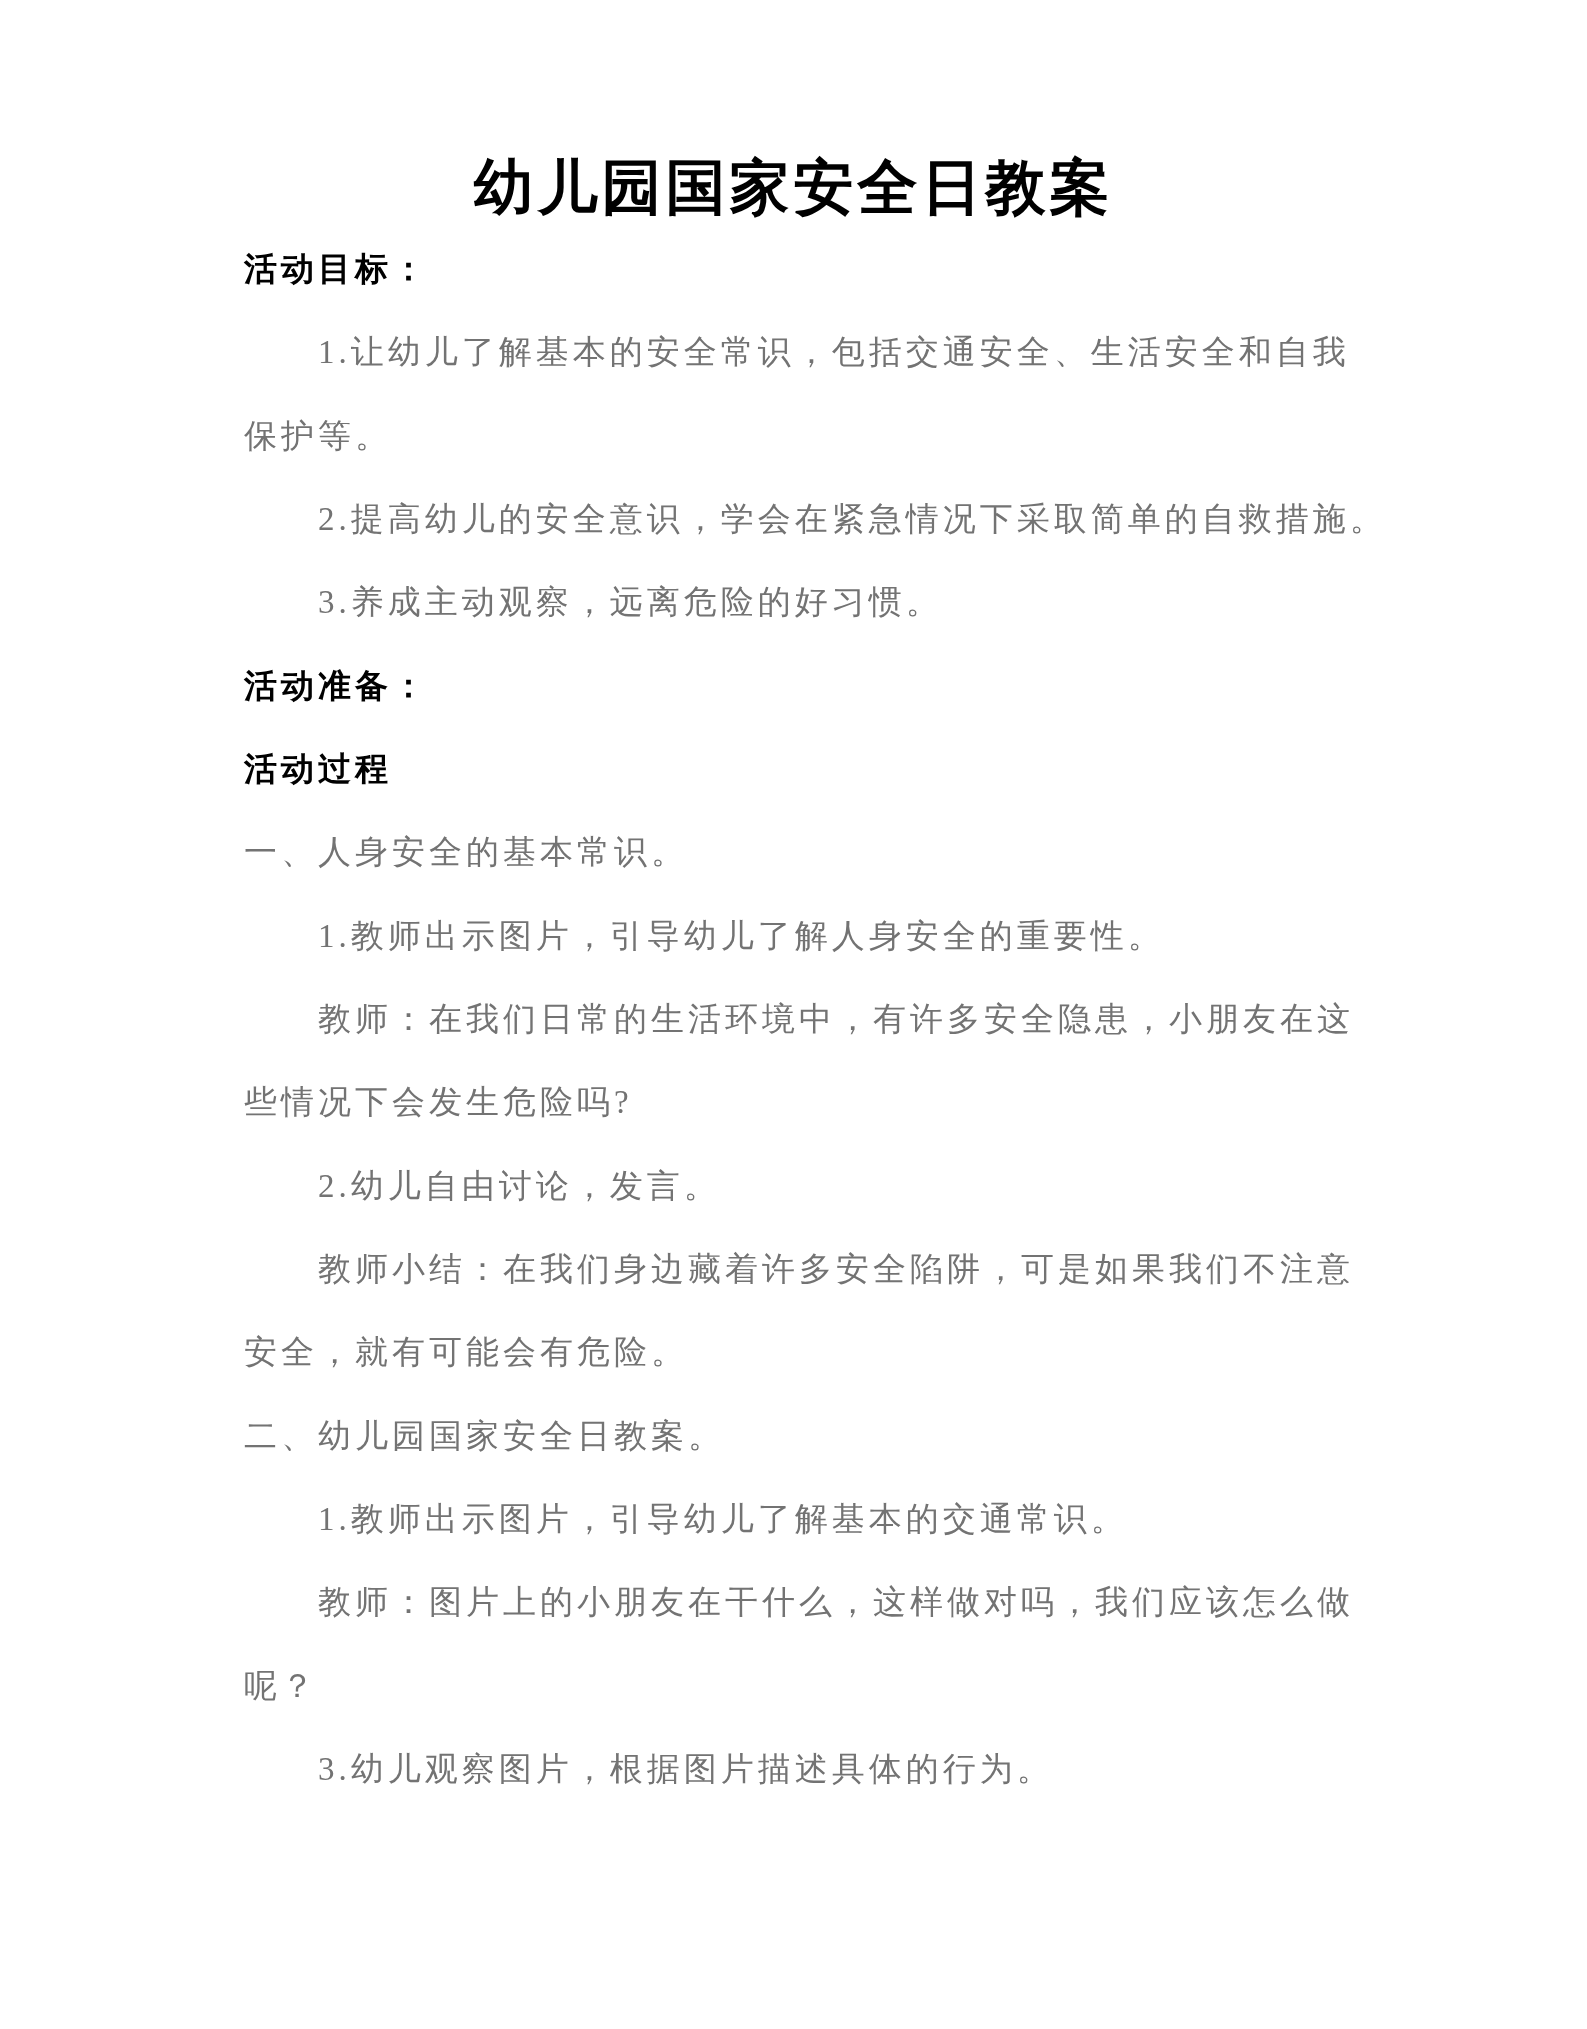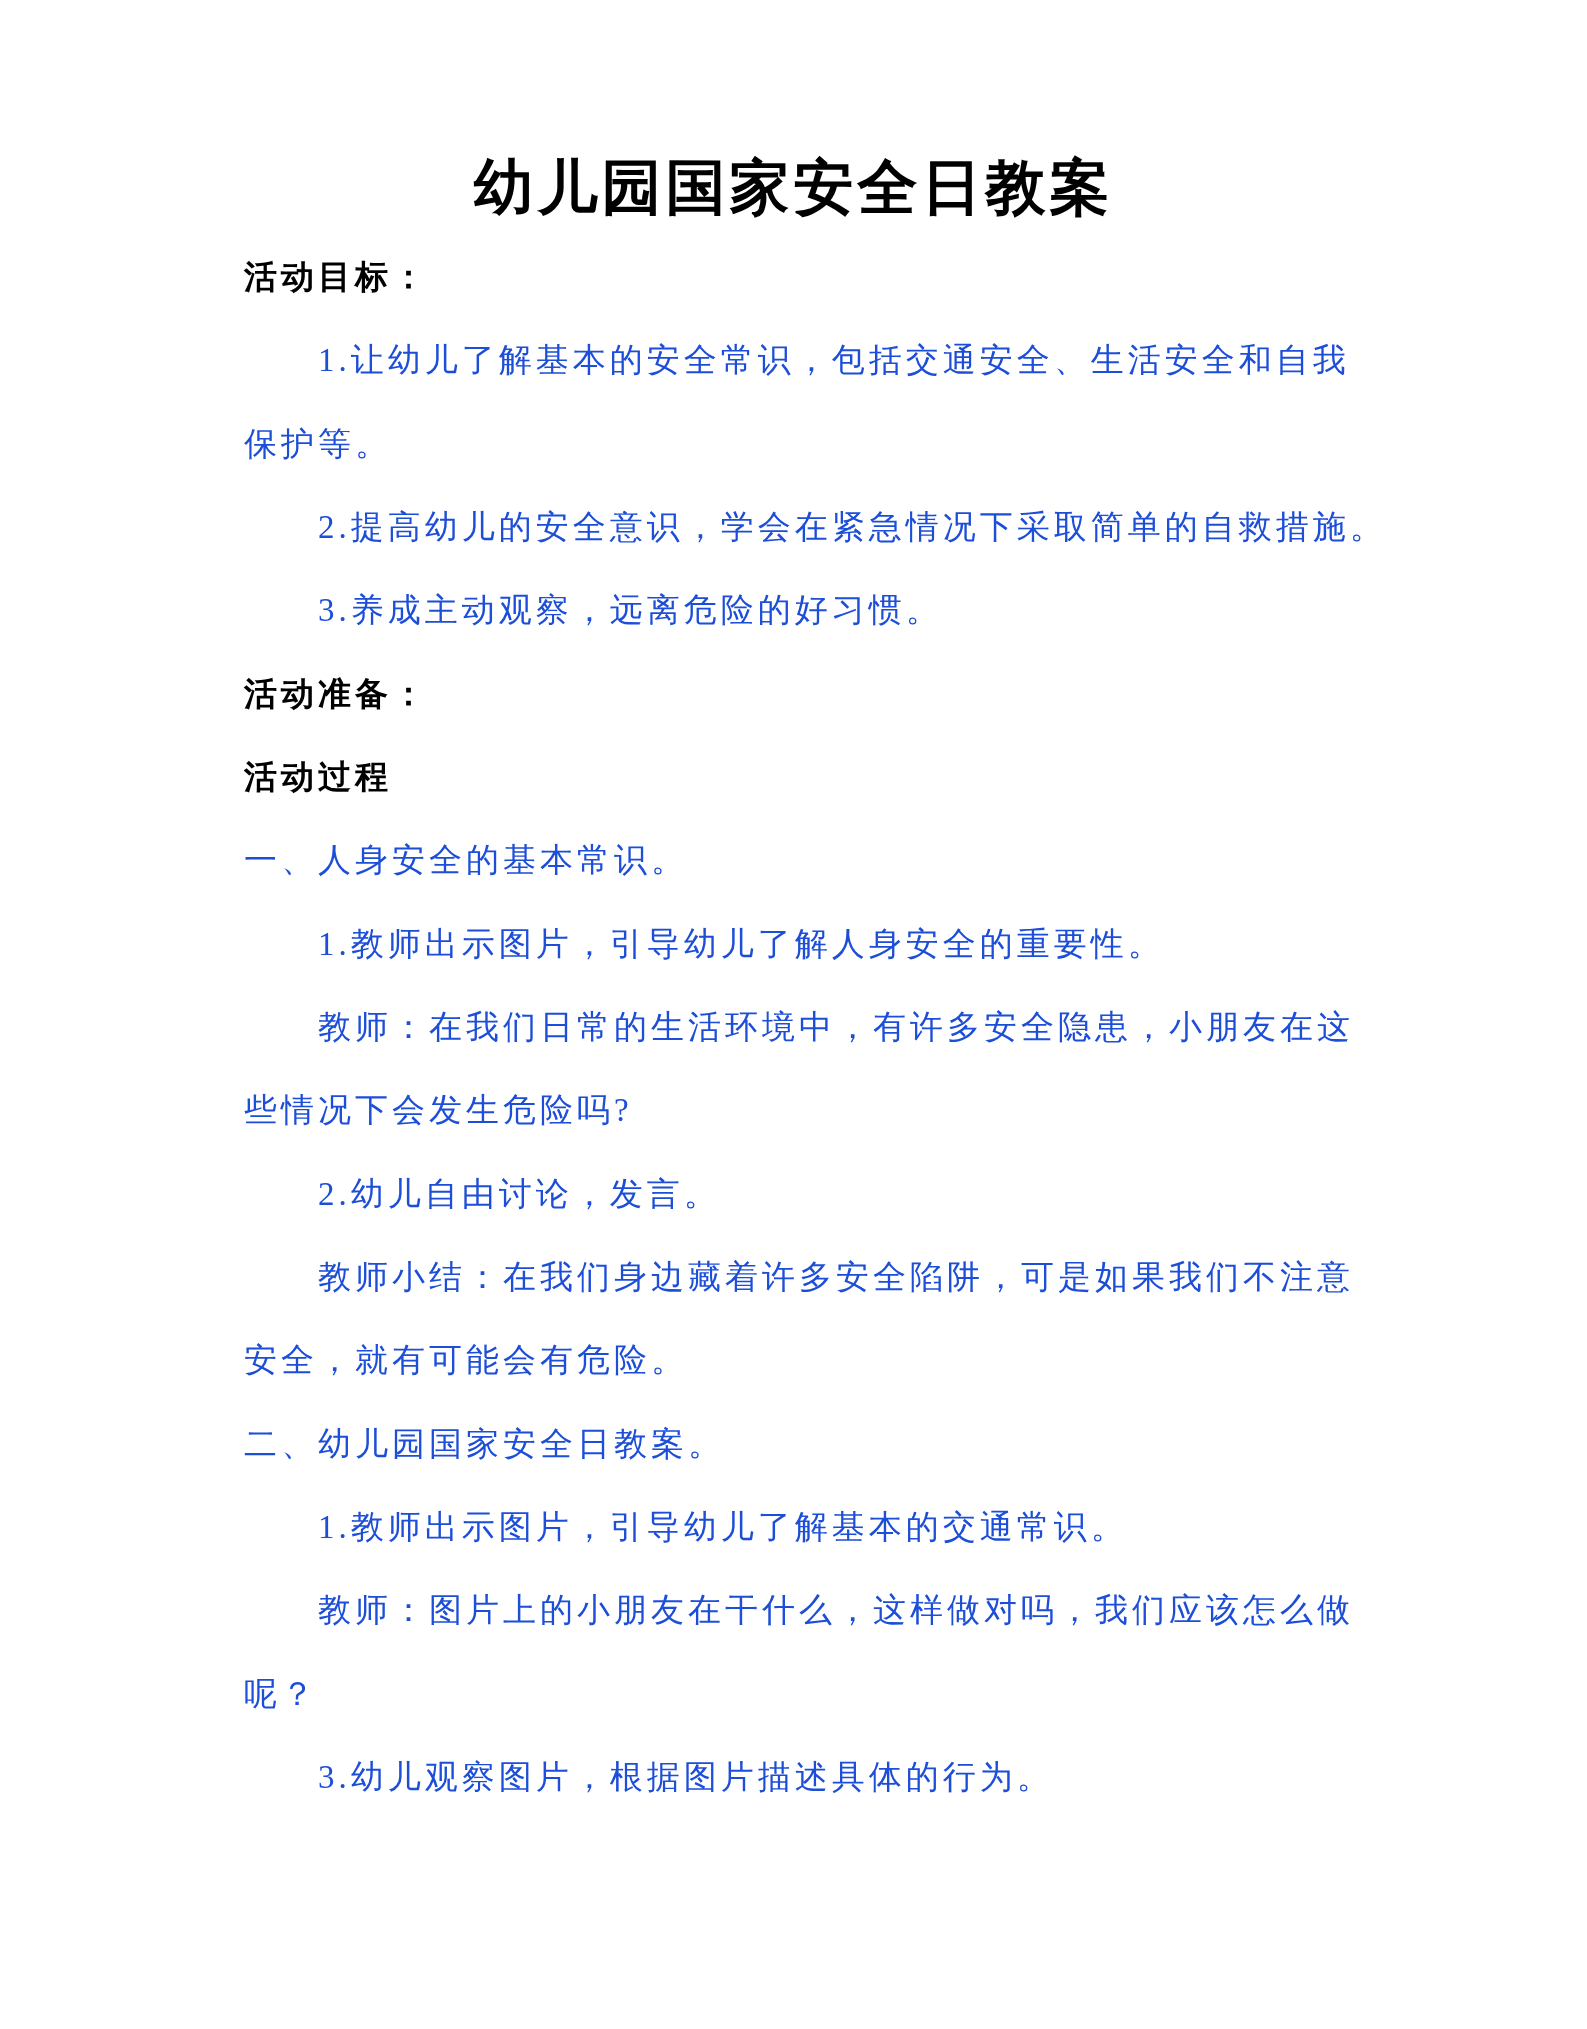--- a/index.html
+++ b/index.html
@@ -9,26 +9,26 @@
     background: #ffffff; color: #000000;
     font-family: "Liberation Serif", "DejaVu Serif", serif;
   }
   .title {
     position: absolute; left: 0; top: 148px; width: 1587px; height: 80px;
     line-height: 80px; text-align: center;
     font-size: 60px; font-weight: bold; letter-spacing: 4px;
     white-space: nowrap; color: #000000;
   }
   .body {
-    position: absolute; left: 244px; top: 236px; width: 1110px;
+    position: absolute; left: 244px; top: 228px; width: 1110px;
   }
   .line {
     height: 83.33px; line-height: 83.33px;
     font-size: 33px; letter-spacing: 4px;
-    white-space: nowrap; color: #1d4ed8;
+    white-space: nowrap; color: #737373;
   }
   .line.indent { padding-left: 74px; }
   .line.heading { font-weight: bold; color: #000000; }
 </style>
 </head>
 <body>
 
 <div class="page">
 
   <div class="title">幼儿园国家安全日教案</div>

